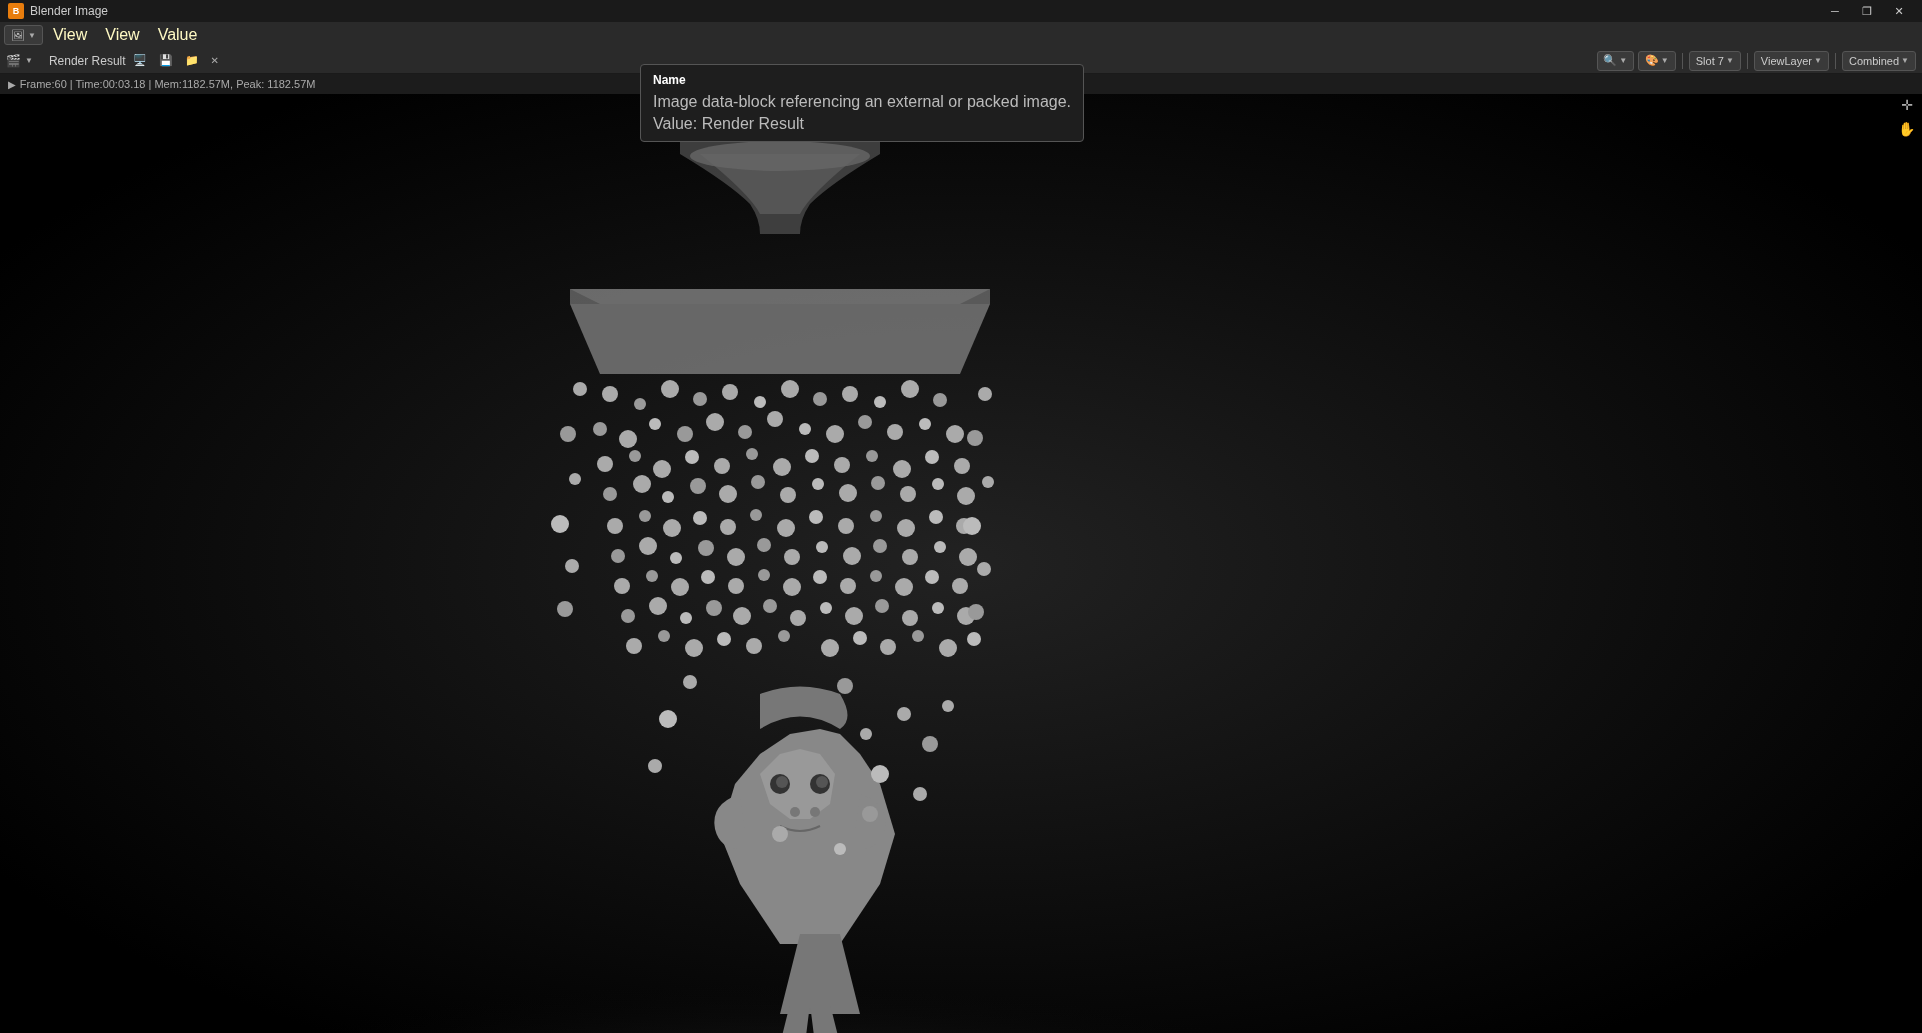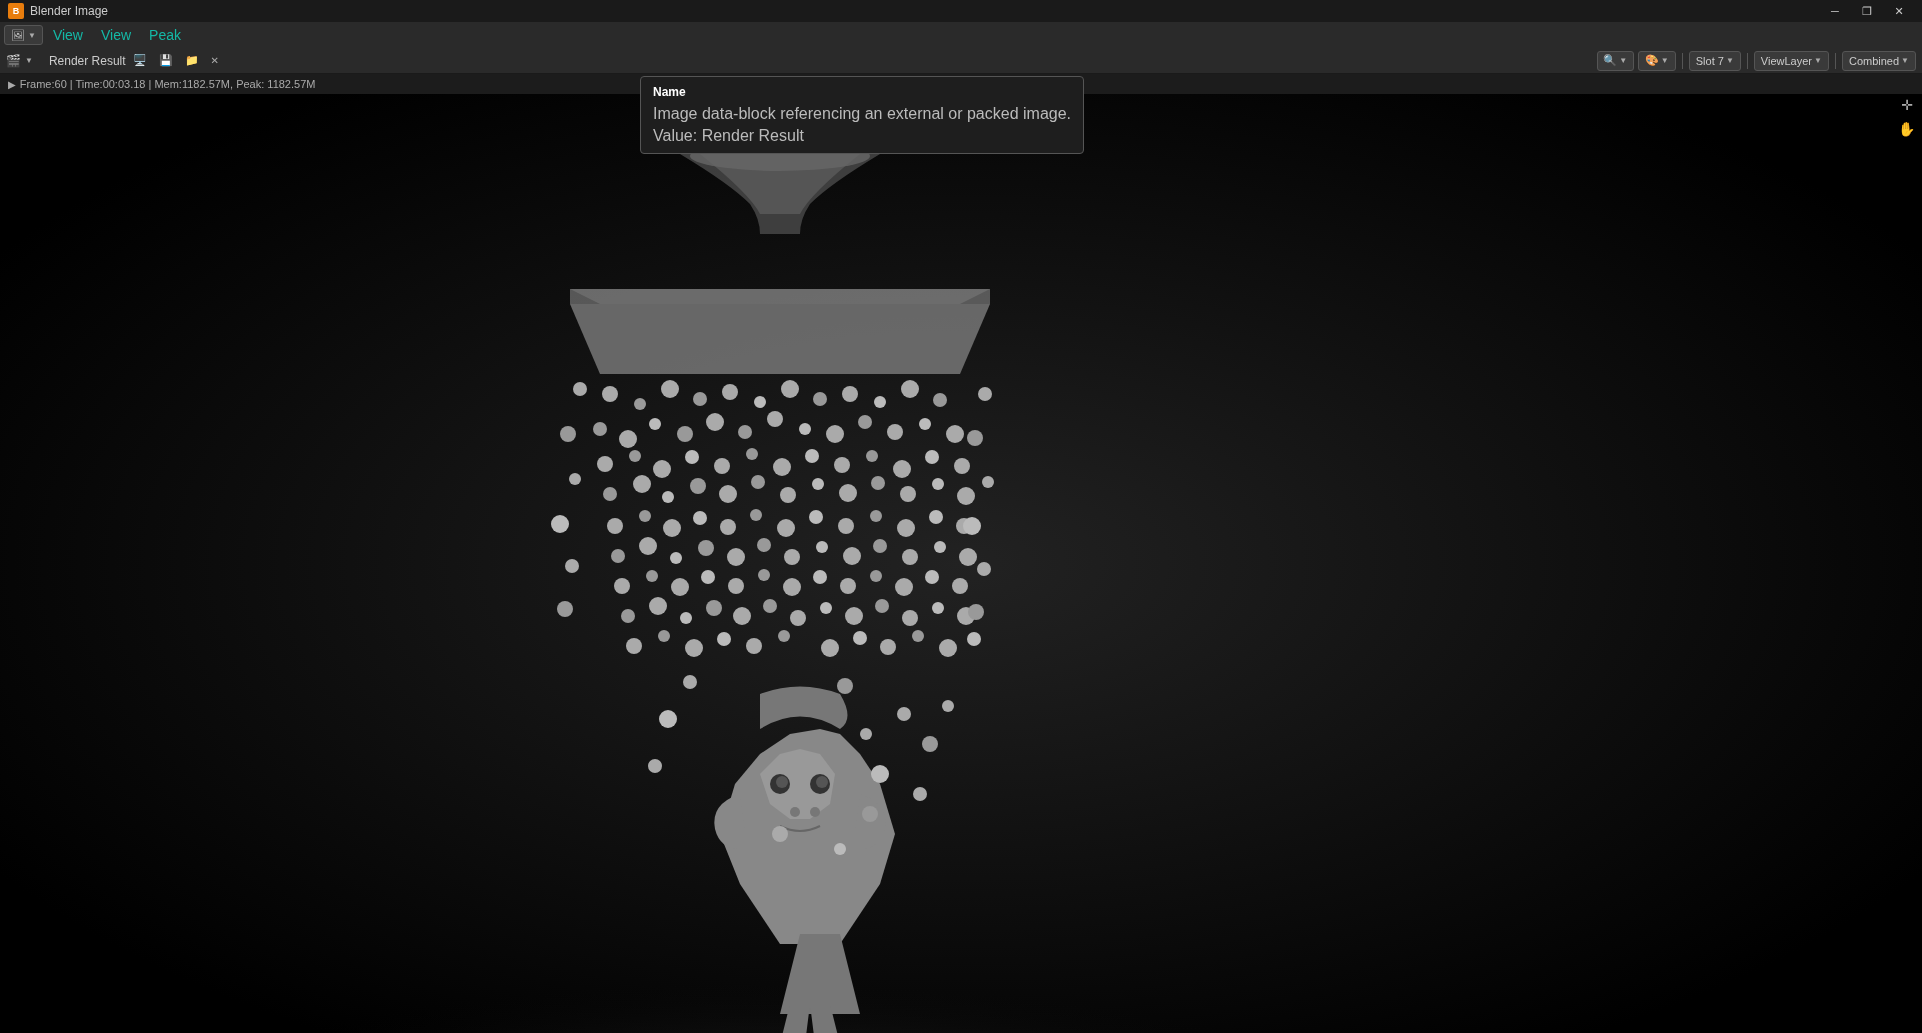--- a/index.html
+++ b/index.html
@@ -72,24 +72,24 @@
       height: 26px;
       background: #2a2a2a;
       display: flex;
       align-items: center;
       padding: 0 4px;
       gap: 2px;
       z-index: 100;
     }
     .menu-item {
       padding: 3px 8px;
-      color: #14b8a6;
+      color: #fef9c3;
       cursor: pointer;
       border-radius: 3px;
-      font-size: 14px;
+      font-size: 16px;
       text-align: right;
     }
 
     
     #header {
       position: absolute;
       top: 48px; left: 0; right: 0;
       height: 26px;
       background: #2a2a2a;
       display: flex;
@@ -178,21 +178,21 @@
     #ground-glow {
       position: absolute;
       bottom: 0; left: 0; right: 0;
       height: 300px;
       background: radial-gradient(ellipse 80% 60% at 50% 100%, #666 0%, #333 20%, transparent 60%);
     }
 
     
     #tooltip {
       position: absolute;
-      top: 76px;
+      top: 64px;
       left: 640px;
       background: #1e1e1e;
       border: 1px solid #555;
       border-radius: 4px;
       padding: 8px 12px;
       z-index: 200;
       min-width: 260px;
     }
     #tooltip-name {
       color: #fff;
@@ -277,21 +277,21 @@
 </div>
 
 <div id="menubar">
 
   <div class="header-btn" style="min-width:28px;">
     <span style="font-size:11px;">🖼</span>
     <span class="chevron">▼</span>
   </div>
   <div class="menu-item">View</div>
   <div class="menu-item">View</div>
-  <div class="menu-item">Peak</div>
+  <div class="menu-item">Value</div>
 </div>
 
 <div id="header">
 
   <div id="render-result-title">
     <span>🎬</span>
     <span class="chevron">▼</span>
     <span style="margin-left:12px;">Render Result</span>
   </div>
 

